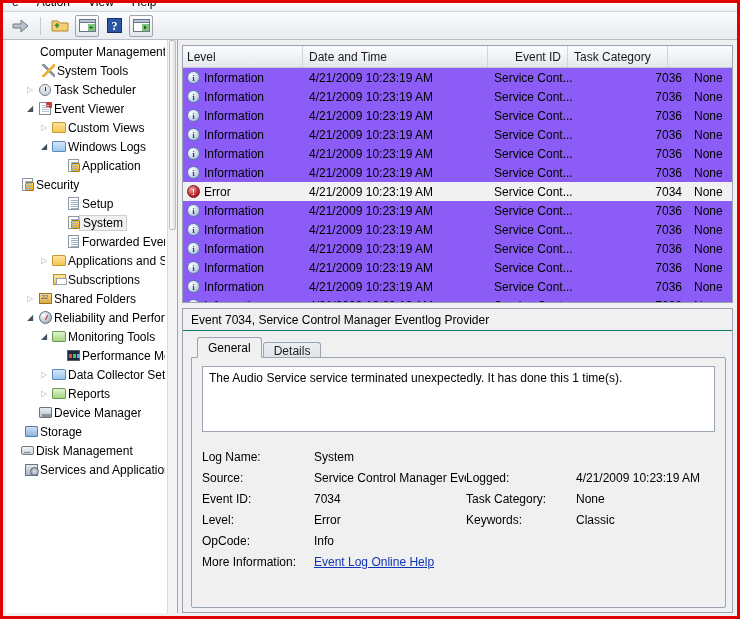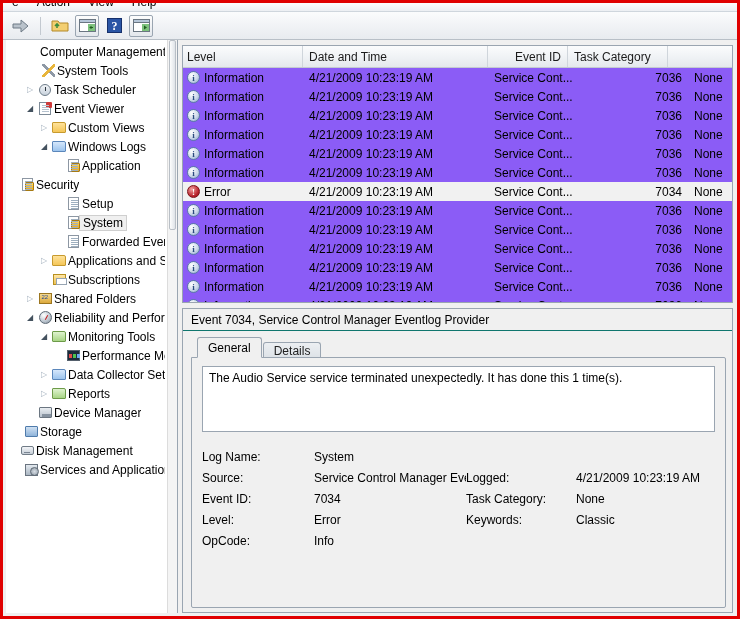--- a/index.html
+++ b/index.html
@@ -657,18 +657,22 @@
           <div class="frow">
             <div class="fl">Level:</div>
             <div class="fv">Error</div>
             <div class="fl2">Keywords:</div>
             <div class="fv2">Classic</div>
           </div>
           <div class="frow">
             <div class="fl">OpCode:</div>
             <div class="fv">Info</div>
           </div>
+          <div class="frow">
+            <div class="fl">More Information:</div>
+            <div class="fv2"><a class="link" href="#">Event Log Online Help</a></div>
+          </div>
         </div>
       </div>
     </div>
 
   </div>
 </div>
 
 </body></html>

